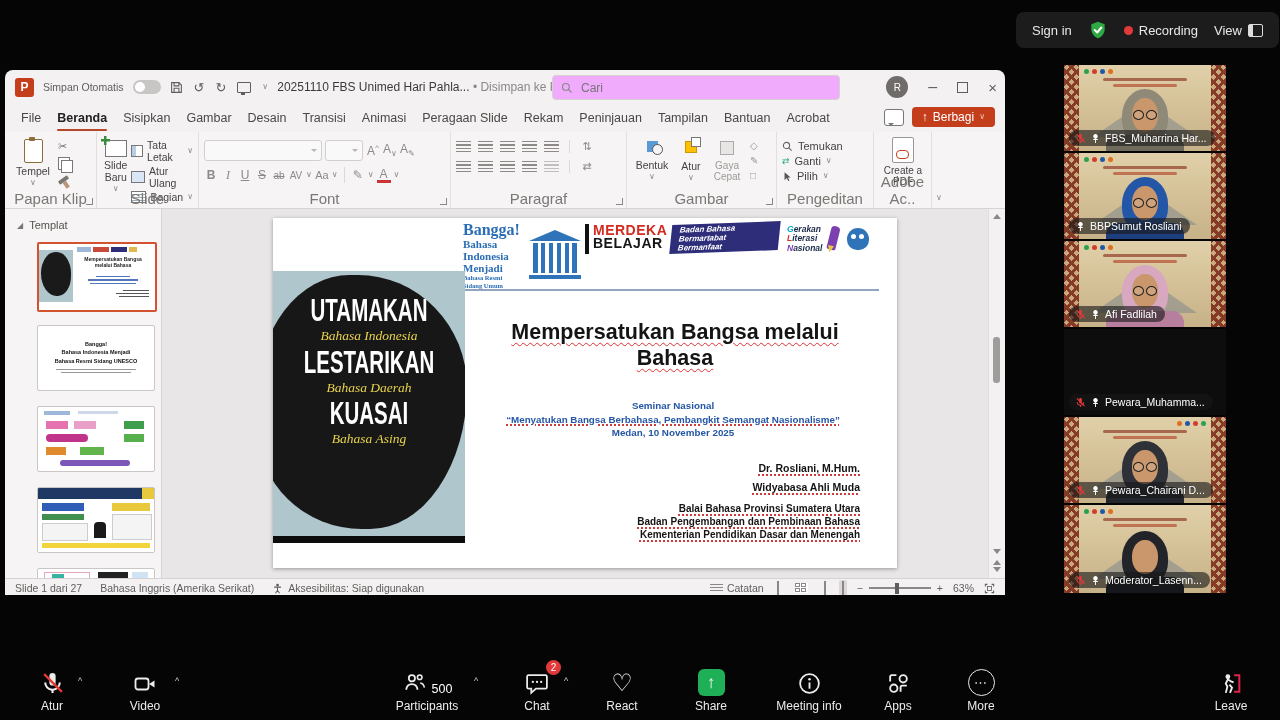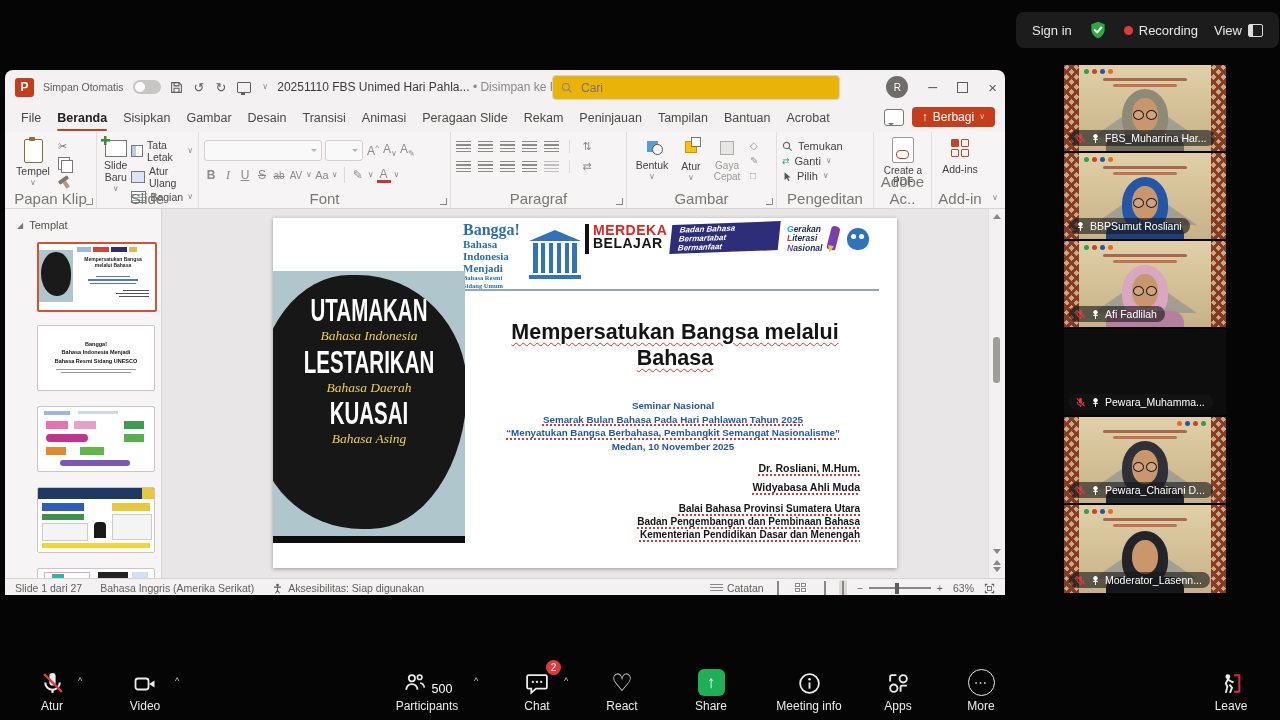--- a/index.html
+++ b/index.html
@@ -22,21 +22,21 @@
     font-size:12px;display:flex;align-items:center;justify-content:center;}
   .autosave{font-size:10.5px;color:#605e5c;}
   .toggle{width:28px;height:14px;border-radius:7px;background:#c8c6c4;position:relative;}
   .knob{position:absolute;left:2px;top:2px;width:10px;height:10px;border-radius:50%;background:#fff;}
   .qat{display:flex;align-items:center;gap:11px;color:#605e5c;font-size:13px;}
   .qat svg{display:block;}
   .monic{width:12px;height:9px;border:1.3px solid #605e5c;border-radius:1px;position:relative;}
   .monic:after{content:"";position:absolute;left:3px;bottom:-3px;width:4px;height:2px;background:#605e5c;}
   .doctitle{font-size:12px;color:#3b3a39;white-space:nowrap;}
   .dim{color:#8a8886;}
-  .searchbox{position:absolute;left:547px;top:5px;width:270px;height:23px;background:#eab308;
+  .searchbox{position:absolute;left:547px;top:5px;width:270px;height:23px;background:#f0abfc;
     border:1px solid #d4d1d0;border-radius:4px;display:flex;align-items:center;padding:0 8px;gap:6px;}
   .searchbox input{border:none;outline:none;background:transparent;font-size:12px;color:#555;width:200px;font-family:"Liberation Sans",sans-serif;}
   .winctl{position:absolute;right:8px;top:0;height:34px;display:flex;align-items:center;gap:20px;color:#5f5d5b;}
   .avatar{width:22px;height:22px;border-radius:50%;background:#6f6c6a;color:#fff;font-size:10px;
     display:flex;align-items:center;justify-content:center;}
   .maxbox{width:9px;height:9px;border:1.3px solid #5f5d5b;}
 
   
   .mbar{height:28px;display:flex;align-items:center;padding:0 8px;font-size:12.5px;color:#4a4846;position:relative;}
   .mitem{padding:4px 8px;white-space:nowrap;cursor:default;}
@@ -446,32 +446,20 @@
       </div>
 
       <div class="rg" style="width:58px;">
         <div class="bigbtn" style="width:48px;font-size:10px;">
           <span class="pdfic"></span>
           <span>Create a PDF</span>
         </div>
         <span class="glabel">Adobe Ac..</span>
       </div>
 
-      <div class="rg" style="width:56px;border-right:none;">
-        <div class="bigbtn" style="width:46px;">
-          <span class="addic" style="margin-top:2px;">
-              <i></i>
-              <i></i>
-              <i></i>
-              <i></i>
-            </span>
-          <span style="margin-top:3px;">Add-ins</span>
-        </div>
-        <span class="glabel">Add-in</span>
-      </div>
       <div class="rg" style="width:16px;border-right:none;">
         <span class="caret" style="position:absolute;bottom:6px;left:4px;">∨</span>
       </div>
     </div>
 
     <div class="pbody">
 
       <div class="thumbs">
         <div class="templat">
           <span style="font-size:8px;color:#777;">◢</span>
@@ -600,21 +588,20 @@
               <div class="pw">KUASAI</div>
               <div class="py">Bahasa Asing</div>
             </div>
             <div class="pbar"></div>
           </div>
 
           <div class="stitle"><span class="spellw">Mempersatukan Bangsa melalui Bahasa</span></div>
 
           <div class="ssub">
             <div>Seminar Nasional</div>
-            <div class="spelld">Semarak Bulan Bahasa Pada Hari Pahlawan Tahun 2025</div>
             <div class="spelld">“Menyatukan Bangsa Berbahasa, Pembangkit Semangat Nasionalisme”</div>
             <div>Medan, 10 November 2025</div>
           </div>
 
           <div class="sauthor">
             <div class="spelld">Dr. Rosliani, M.Hum.</div>
             <div class="spelld" style="margin-top:7px;">Widyabasa Ahli Muda</div>
             <div class="sinst">
               <div class="spelld">Balai Bahasa Provinsi Sumatera Utara</div>
               <div class="spelld">Badan Pengembangan dan Pembinaan Bahasa</div>

